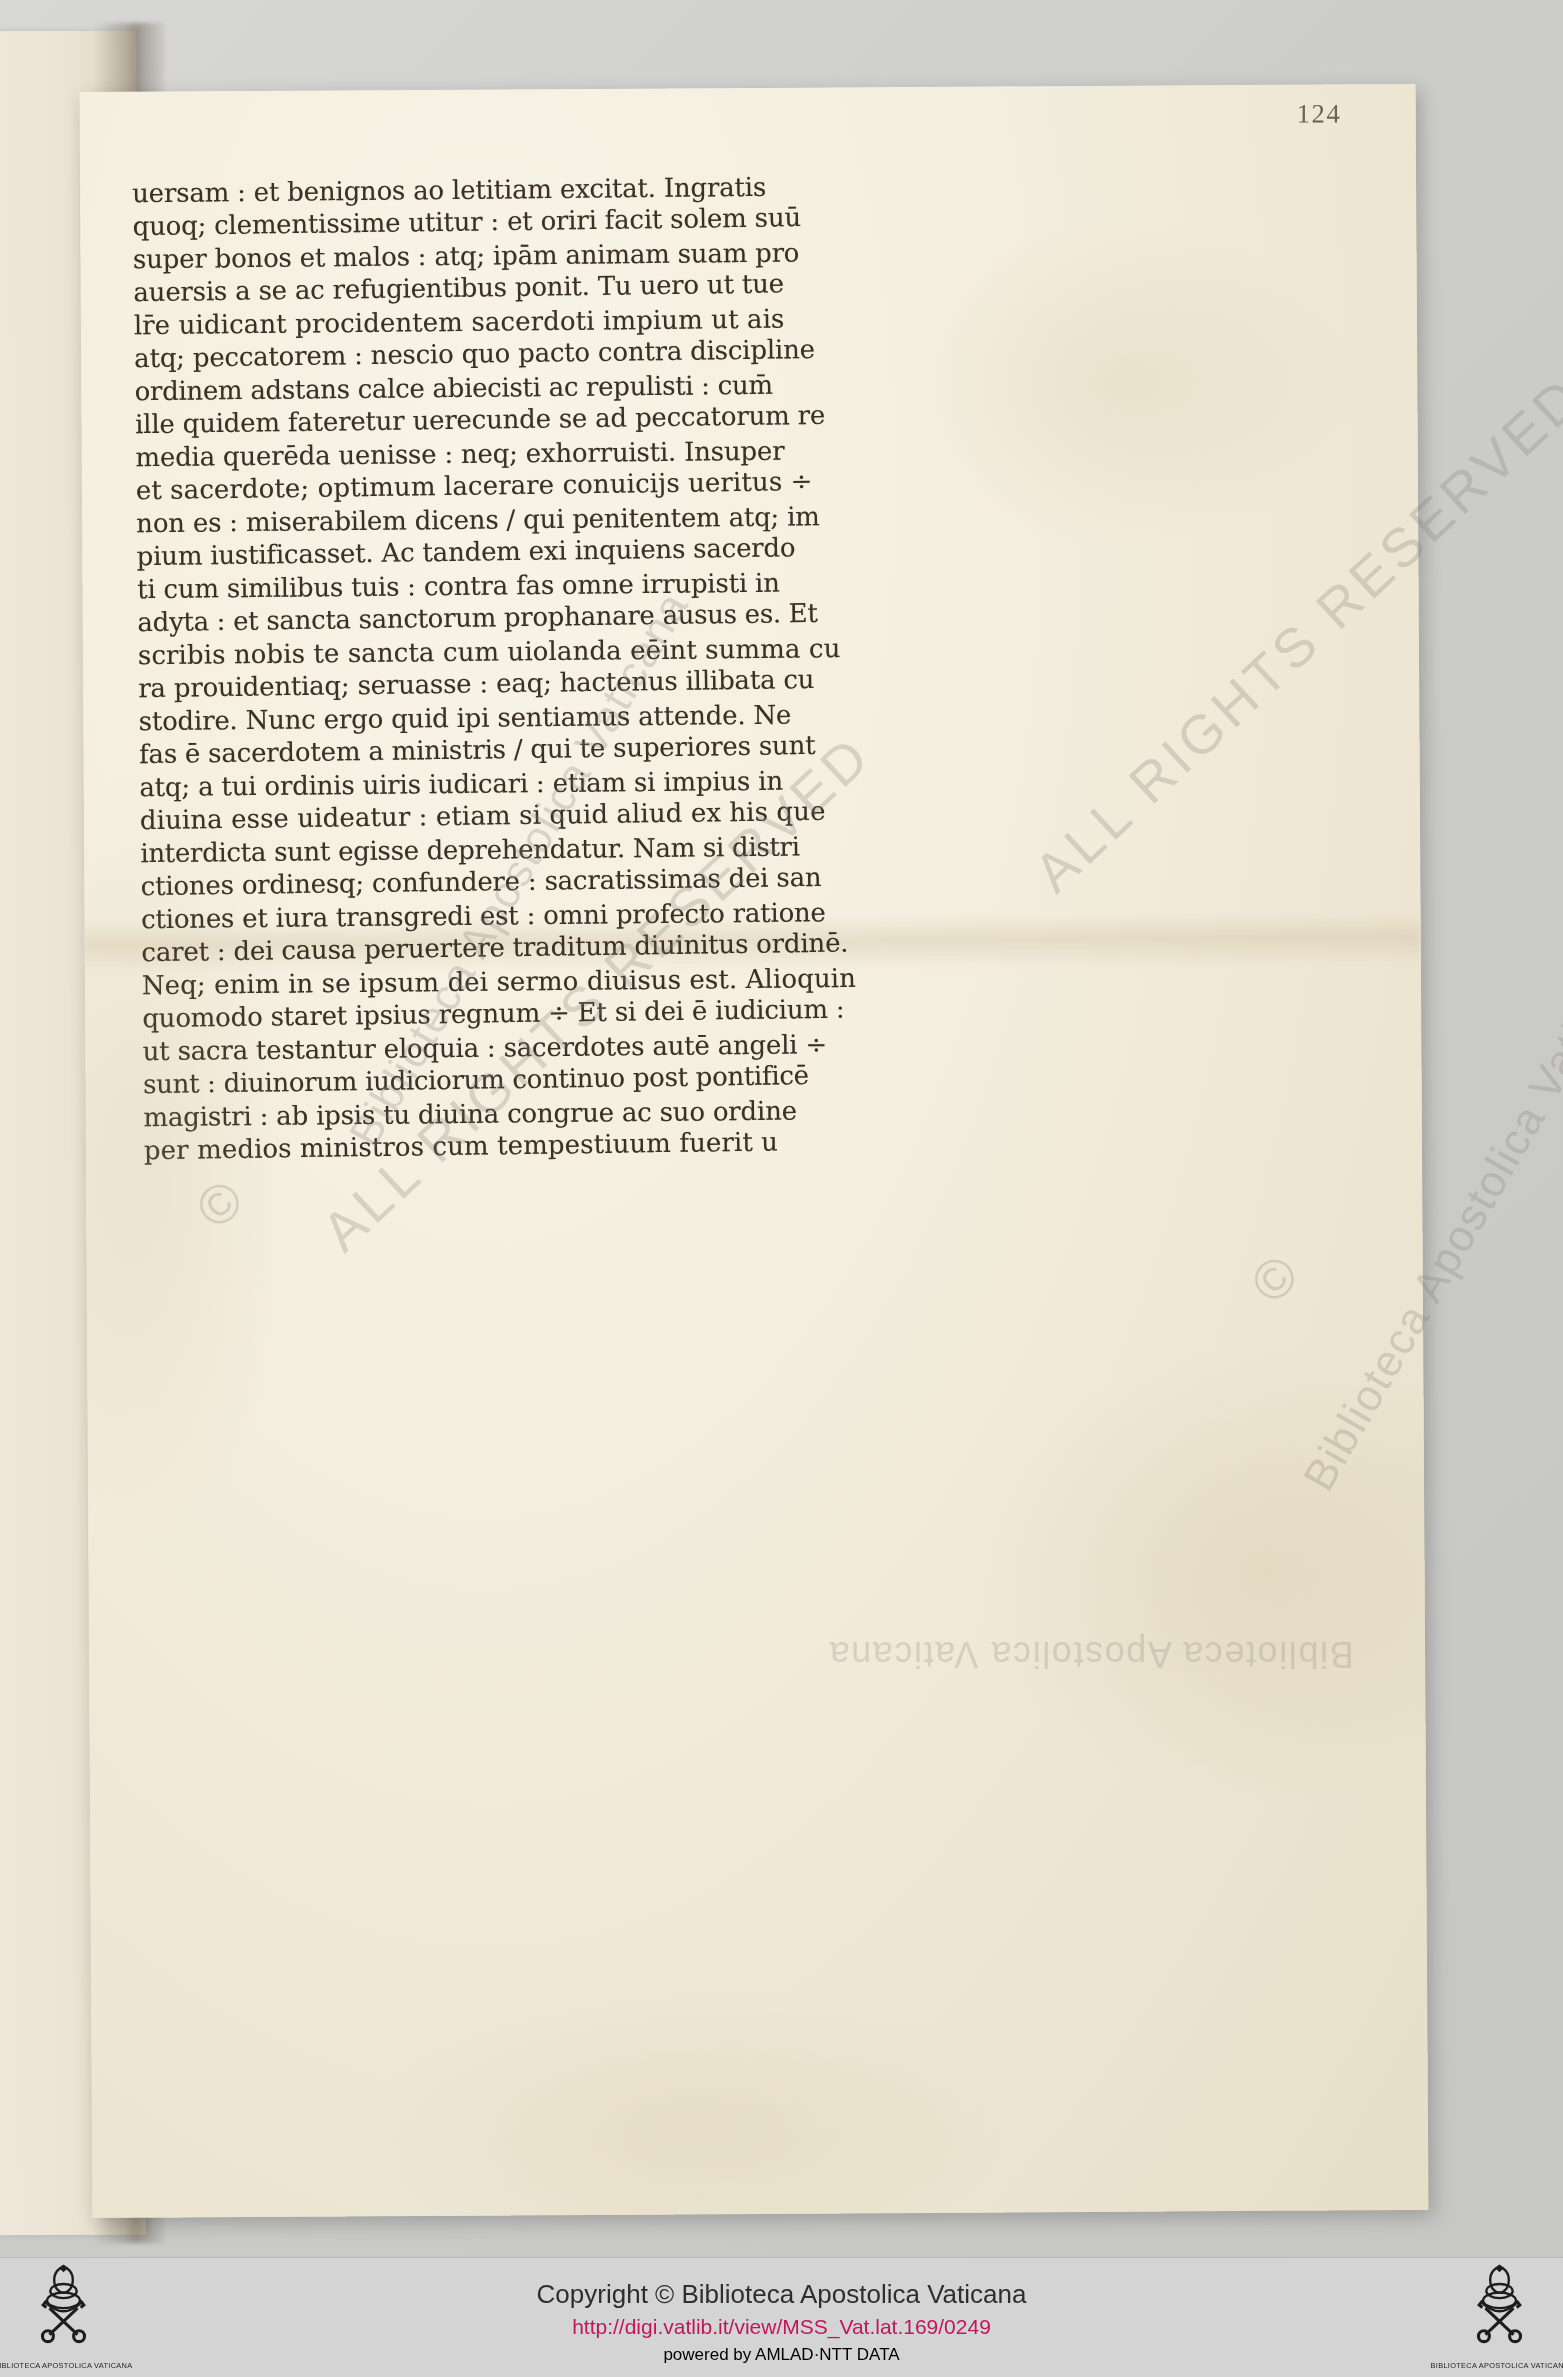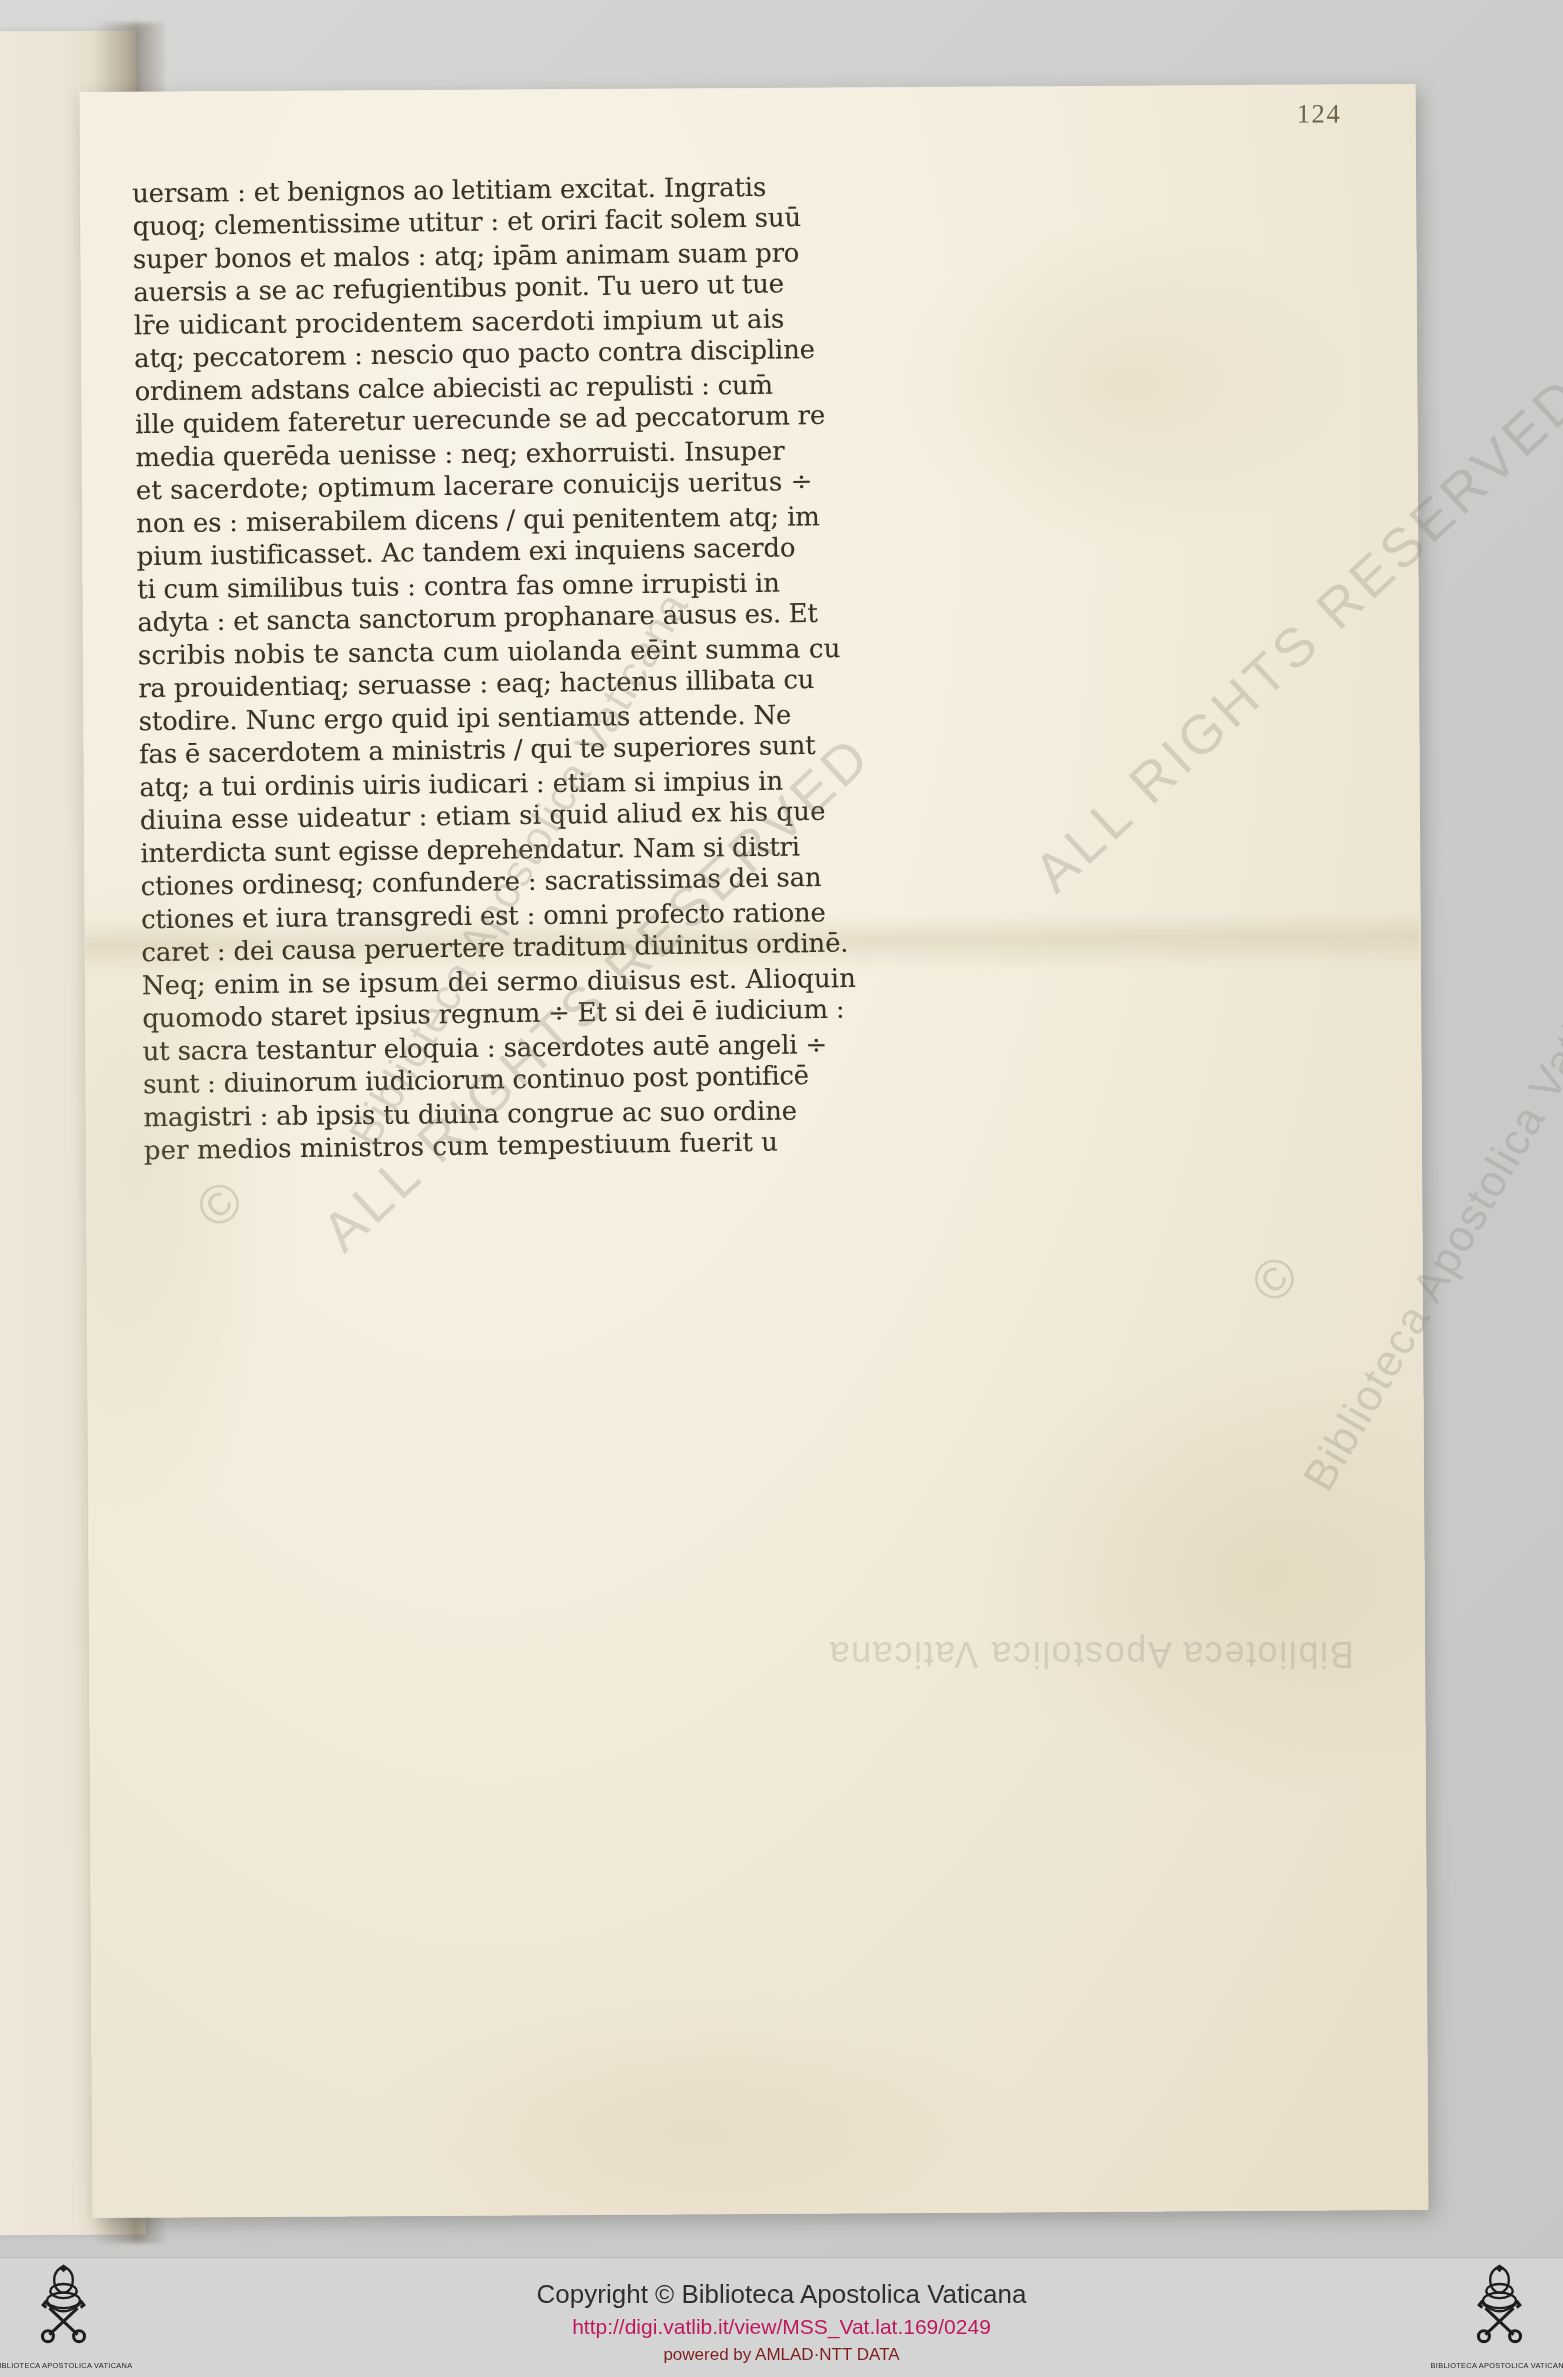--- a/index.html
+++ b/index.html
@@ -210,21 +210,21 @@
     color: #2e2e2e;
   }
   #footer-line2 {
     font-size: 21px;
     line-height: 31px;
     color: #be185d;
   }
   #footer-line3 {
     font-size: 17px;
     line-height: 25px;
-    color: #7f1d1d;
+    color: #000000;
   }
   .footer-seal {
     position: absolute;
     bottom: 3.1px;
     width: 117px;
     height: 116px;
     text-align: center;
   }
   #seal-left  { left: 4.7px; }
   #seal-right { right: 4.7px; }

